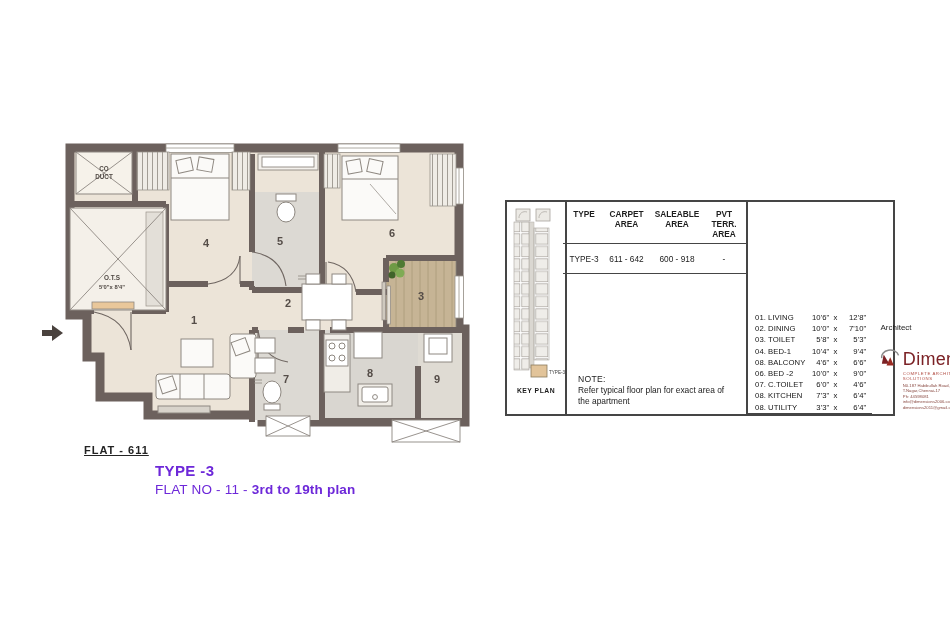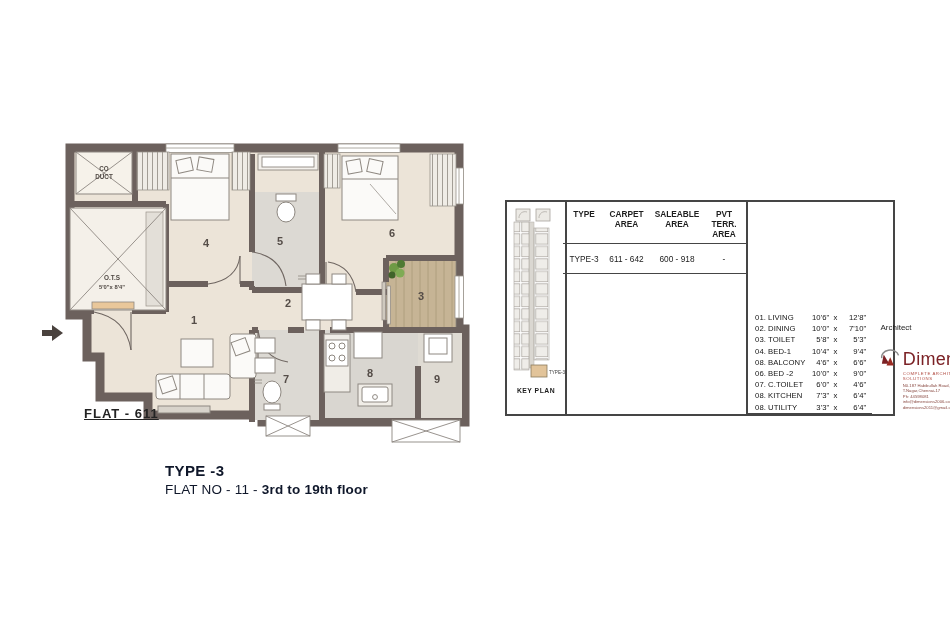--- a/index.html
+++ b/index.html
@@ -2,23 +2,23 @@
 <html><head>
 <meta charset="utf-8">
 <style>
   * { margin:0; padding:0; box-sizing:border-box; }
   html,body { width:950px; height:632px; background:#fff; overflow:hidden;
               font-family:"Liberation Sans", sans-serif; }
   #stage { position:relative; width:950px; height:632px; background:#fff; }
 
   
   #plan-svg { position:absolute; left:40px; top:134px; }
-  .flat-label { position:absolute; left:84px; top:406px; font-size:13px; font-weight:bold;
+  .flat-label { position:absolute; left:84px; top:444px; font-size:11px; font-weight:bold;
                 color:#232323; letter-spacing:1px; text-decoration:underline; }
-  .title-block { position:absolute; left:165px; top:462px; color:#0f172a; }
+  .title-block { position:absolute; left:155px; top:462px; color:#6d28d9; }
   .title-type { font-size:15px; font-weight:bold; letter-spacing:.4px; }
   .title-flat { font-size:13.5px; margin-top:3px; letter-spacing:.2px; }
   .title-flat .bold { font-weight:bold; }
 
   
   .panel { position:absolute; left:505px; top:200px; width:390px; height:216px;
            border:2px solid #454545; background:#fff; display:flex; }
   .col { height:100%;align-items:flex-end; }
   .keyplan-col { width:82px; border-right:2px solid #454545; display:flex;
                  flex-direction:column; align-items:center; padding-top:6px; }
@@ -252,21 +252,21 @@
       <text x="330" y="243">8</text>
       <text x="397" y="249">9</text>
     </g>
   </svg>
 
   <div class="flat-label">FLAT - 611</div>
 
   <div class="title-block">
     <div class="title-type">TYPE -3</div>
     <div class="title-flat">
-      <span>FLAT NO - 11 - </span><span class="bold">3rd to 19th floor</span>
+      <span>FLAT NO - 11 - </span><span class="bold">3rd to 19th plan</span>
     </div>
   </div>
 
   <div class="panel">
 
     <div class="col keyplan-col">
       <svg width="58" height="176" viewBox="0 0 58 176">
         <defs>
           <pattern id="kp" width="14" height="12.5" patternUnits="userSpaceOnUse">
             <rect x="0.8" y="0.8" width="12" height="10.5" fill="#efede9" stroke="#a8a39d" stroke-width="0.7"></rect>
@@ -303,20 +303,24 @@
           <div>PVT TERR.</div>
           <div>AREA</div>
         </div>
       </div>
       <div class="trow">
         <div class="cell c-type">TYPE-3</div>
         <div class="cell c-carpet">611 - 642</div>
         <div class="cell c-sale">600 - 918</div>
         <div class="cell c-pvt">-</div>
       </div>
+      <div class="note">
+        <div class="note-h">NOTE:</div>
+        <div class="note-b">Refer typical floor plan for exact area of the apartment</div>
+      </div>
     </div>
 
     <div class="col rooms-col">
       <div class="room-list">
         <div class="rrow">
           <span class="rno">01.</span>
             <span class="rname">LIVING</span>
           <span class="rw">10'6"</span>
             <span class="rx">x</span>
             <span class="rh">12'8"</span>

